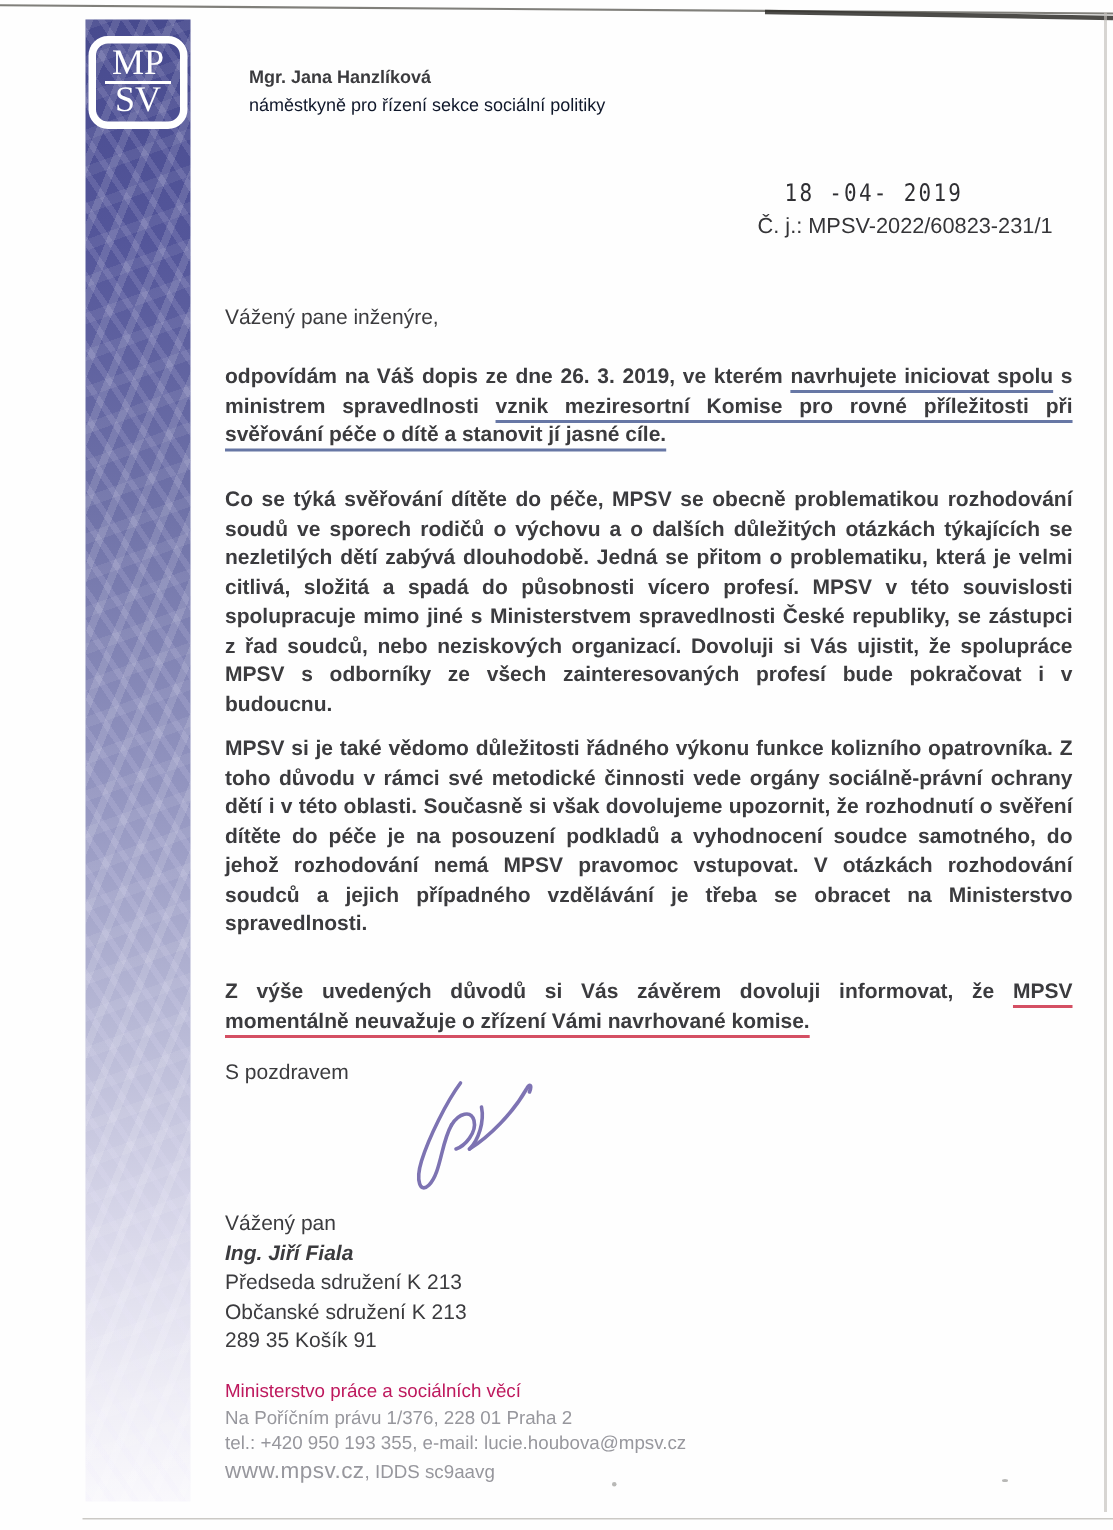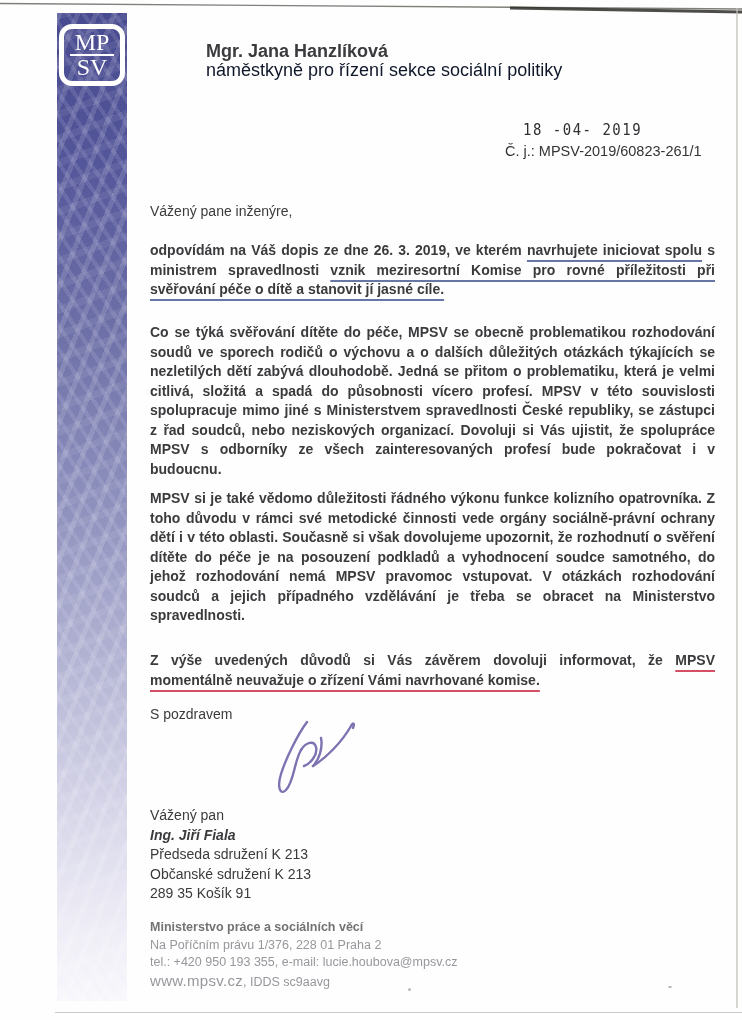--- a/index.html
+++ b/index.html
@@ -30,21 +30,21 @@
   .logo{
     position:absolute;left:2px;top:11px;width:56px;height:52px;
     border:5px solid #ffffff;border-radius:13px;
     display:flex;flex-direction:column;align-items:center;justify-content:center;
     font-family:"Liberation Serif", serif;color:#ffffff;
     font-size:24px;line-height:23px;font-weight:400;
   }
   .logo-divider{width:44px;height:1.5px;background:#ffffff;margin:0;}
 
   
-  .sender{left:166px;top:42px;font-size:18px;line-height:19px;margin-left:40px;}
+  .sender{left:166px;top:42px;font-size:12px;line-height:19px;}
   .sender-name{font-weight:bold;}
   .sender-title{color:#0f172a;}
 
   
   .meta{left:505px;top:121px;width:215px;font-size:14.5px;line-height:20px;color:#343437;}
   .meta-row1{display:flex;align-items:baseline;}
   .date-stamp{
     margin-left:18px;
     font-family:"DejaVu Sans Mono", monospace;
     font-size:14px;letter-spacing:1.5px;color:#2f2f33;
@@ -70,21 +70,21 @@
 
   
   .signature{left:250px;top:716px;width:120px;height:82px;}
 
   
   .recipient{left:150px;top:806px;font-size:14px;line-height:19.5px;}
   .recipient-name{font-weight:bold;font-style:italic;}
 
   
   .footer{left:150px;top:919px;font-size:12.5px;line-height:17.5px;color:#97979d;}
-  .footer-org{font-weight:bold;color:#737373;}
+  .footer-org{font-weight:normal;color:#be185d;}
   .footer-web{font-size:15px;letter-spacing:.3px;}
 </style>
 </head>
 <body>
 
 <svg class="abs scan-top" viewBox="0 0 742 16" preserveAspectRatio="none">
   <line x1="0" y1="3.5" x2="742" y2="9" stroke="#56554f" stroke-width="1.4" opacity="0.75"></line>
   <line x1="510" y1="8" x2="742" y2="12" stroke="#2f2e2a" stroke-width="3" opacity="0.85"></line>
 </svg>
 <div class="abs scan-right"></div>
@@ -102,21 +102,21 @@
 
 <div class="abs sender">
   <div class="sender-name">Mgr. Jana Hanzlíková</div>
   <div class="sender-title">náměstkyně pro řízení sekce sociální politiky</div>
 </div>
 
 <div class="abs meta">
   <div class="meta-row1">
     <span class="date-stamp">18 -04- 2019</span>
   </div>
-  <div>Č. j.: MPSV-2019/60823-261/1</div>
+  <div>Č. j.: MPSV-2022/60823-231/1</div>
 </div>
 
 <div class="abs salutation">Vážený pane inženýre,</div>
 
 <div class="abs bodytext" style="top:241px;"><span>odpovídám na Váš dopis ze dne 26. 3. 2019, ve kterém </span><span class="u-blue">navrhujete iniciovat spolu</span><span> s ministrem spravedlnosti </span><span class="u-blue">vznik meziresortní Komise pro rovné příležitosti při svěřování péče o dítě a stanovit jí jasné cíle.</span></div>
 
 <div class="abs bodytext" style="top:323px;">Co se týká svěřování dítěte do péče, MPSV se obecně problematikou rozhodování soudů ve sporech rodičů o výchovu a o dalších důležitých otázkách týkajících se nezletilých dětí zabývá dlouhodobě. Jedná se přitom o problematiku, která je velmi citlivá, složitá a spadá do působnosti vícero profesí. MPSV v této souvislosti spolupracuje mimo jiné s Ministerstvem spravedlnosti České republiky, se zástupci z řad soudců, nebo neziskových organizací. Dovoluji si Vás ujistit, že spolupráce MPSV s odborníky ze všech zainteresovaných profesí bude pokračovat i v budoucnu.</div>
 
 <div class="abs bodytext" style="top:489px;">MPSV si je také vědomo důležitosti řádného výkonu funkce kolizního opatrovníka. Z toho důvodu v rámci své metodické činnosti vede orgány sociálně-právní ochrany dětí i v této oblasti. Současně si však dovolujeme upozornit, že rozhodnutí o svěření dítěte do péče je na posouzení podkladů a vyhodnocení soudce samotného, do jehož rozhodování nemá MPSV pravomoc vstupovat. V otázkách rozhodování soudců a jejich případného vzdělávání je třeba se obracet na Ministerstvo spravedlnosti.</div>
 

